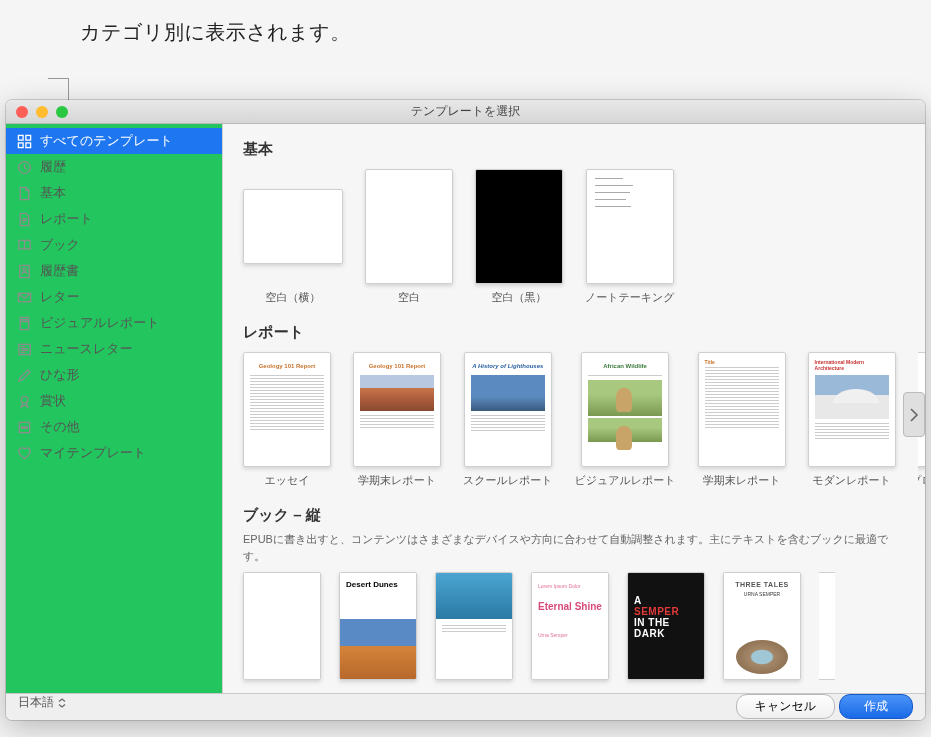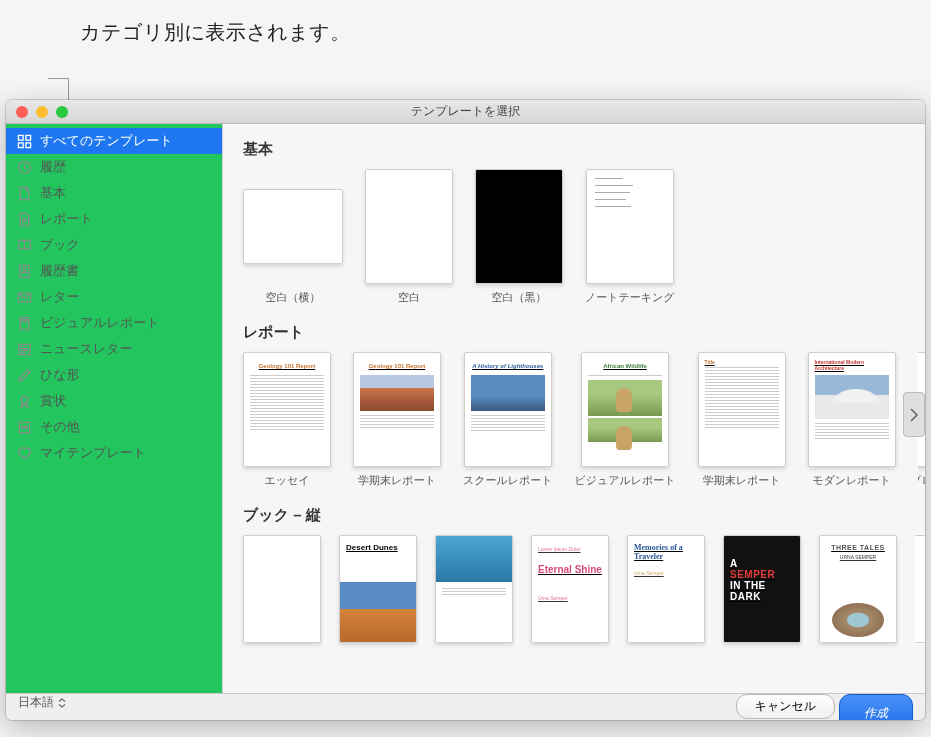--- a/index.html
+++ b/index.html
@@ -141,21 +141,20 @@
 }
 .thumb {
   width: 88px;
   height: 115px;
   background: #fff;
   border: 1px solid #cfcfcf;
   box-shadow: 0 2px 4px rgba(0,0,0,0.15);
   border-radius: 2px;
   position: relative;
   overflow: hidden;
-  text-decoration: underline;
 }
 .thumb.wide { width: 100px; height: 75px; margin-top: 20px; margin-bottom: 20px; }
 .thumb.black { background: #000; }
 .thumb.book { width: 78px; height: 108px; }
 .tlabel { font-size: 11px; color: #555; text-align: center; white-space: nowrap; }
 .nt-lines { padding: 8px; }
 .nt-lines .ln { height: 1px; background: #aaa; margin-bottom: 6px; }
 .nt-lines .ln.sh { width: 40%; }
 .rpt-body { padding: 4px 6px; font-size: 4px; }
 .rpt-title { font-size: 6px; text-align: center; color: #c7722b; margin: 6px 0; font-weight: bold; }
@@ -240,22 +239,21 @@
   padding: 3px 18px;
   background: linear-gradient(#fefefe, #f0f0f0);
   border: 1px solid #b8b8b8;
   border-radius: 11px;
   cursor: pointer;
 }
 .btn.primary {
   background: linear-gradient(#4a93f8, #1a6ae8);
   color: #fff;
   border-color: #1558c8;
-  padding: 10px 24px;
-  font-style: italic;
+  padding: 3px 24px;
 }
 </style>
 </head>
 <body>
 
 <div class="callout">
   <div>カテゴリ別に表示されます。</div>
 </div>
 <div class="callout-line"></div>
 
@@ -556,20 +554,21 @@
           <div class="tlabel">プロジ…</div>
         </div>
         <div class="scroll-arrow">
           <svg width="10" height="14" viewBox="0 0 10 14">
               <path d="M2 1l6 6-6 6" fill="none" stroke="currentColor" stroke-width="1.6"></path>
             </svg>
         </div>
       </div>
 
       <div class="section-title">ブック – 縦</div>
+      <div class="section-desc">EPUBに書き出すと、コンテンツはさまざまなデバイスや方向に合わせて自動調整されます。主にテキストを含むブックに最適です。</div>
       <div class="tpl-row" style="gap:18px">
         <div class="tpl">
           <div class="thumb book">
               <div class="book-cover bc-1"></div>
             </div>
         </div>
         <div class="tpl">
           <div class="thumb book">
               <div class="book-cover bc-2">
                 <div class="bc-title">Desert Dunes</div>
@@ -589,29 +588,20 @@
               </div>
             </div>
         </div>
         <div class="tpl">
           <div class="thumb book">
               <div class="book-cover bc-4">
                 <div class="bc-sub">Lorem Ipsum Dolor</div>
                 <div style="height:12px"></div>
                 <div class="bc-title lg">Eternal Shine</div>
                 <div style="height:18px"></div>
-                <div class="bc-sub">Urna Semper</div>
-              </div>
-            </div>
-        </div>
-        <div class="tpl">
-          <div class="thumb book">
-              <div class="book-cover bc-5">
-                <div class="bc-title">Memories of a Traveler</div>
-                <div style="height:6px"></div>
                 <div class="bc-sub">Urna Semper</div>
               </div>
             </div>
         </div>
         <div class="tpl">
           <div class="thumb book">
               <div class="book-cover bc-6">
                 <div style="height:14px"></div>
                 <div class="bc-title">A<br><span class="red">SEMPER</span><br>IN THE<br>DARK</div>
               </div>

